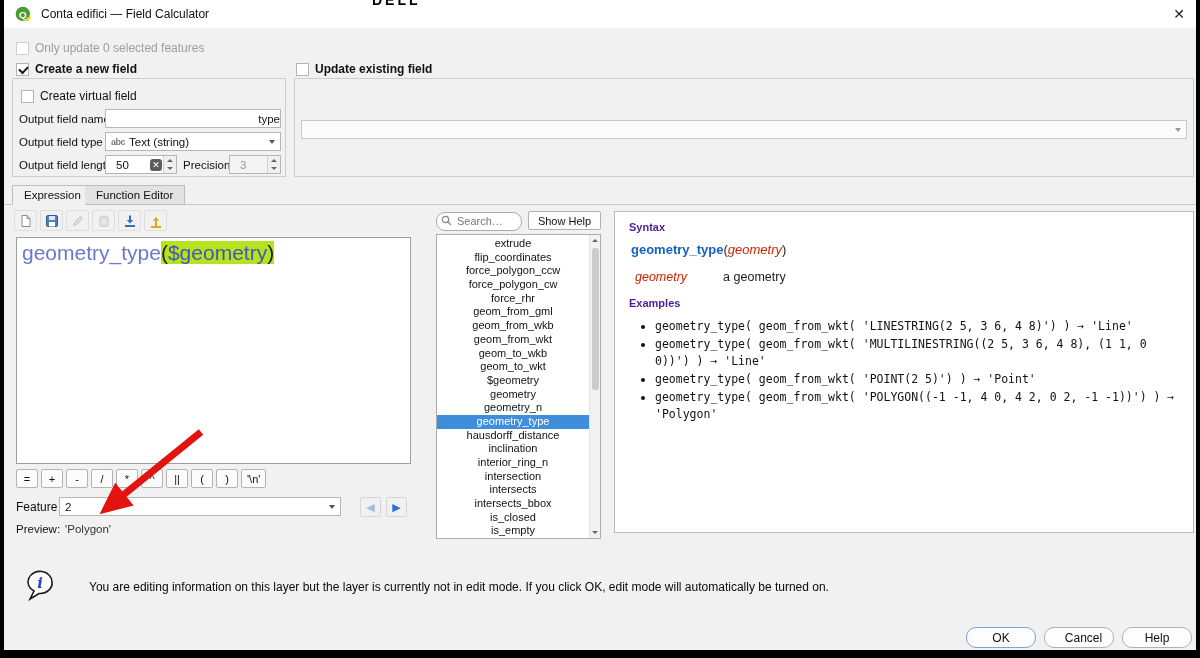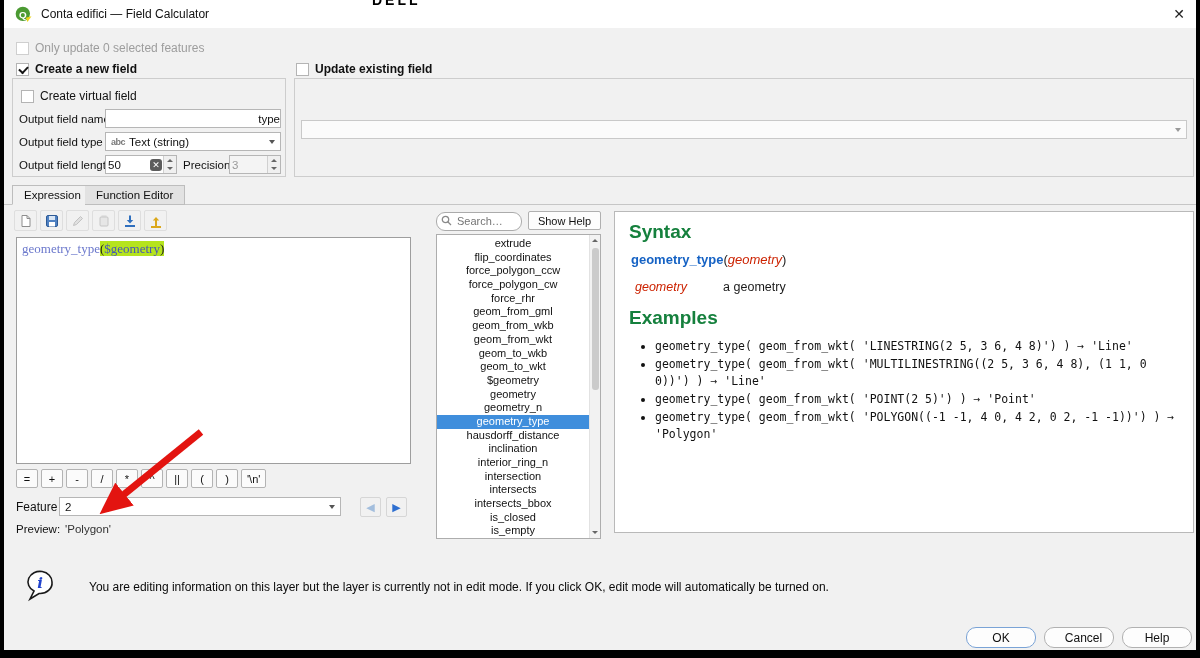--- a/index.html
+++ b/index.html
@@ -30,41 +30,41 @@
   .flabel { position:absolute; font-size:11.5px; color:#111; line-height:19px; white-space:nowrap; }
   .tinput { position:absolute; height:19px; background:#fff; border:1px solid #b6b6b6; font-size:11.5px; padding:0 0; font-family:"Liberation Sans", sans-serif; color:#111;text-align:right; }
   .combo { position:absolute; height:19px; background:#fff; border:1px solid #b6b6b6; font-size:11.5px; display:flex; align-items:center; padding:0 5px; gap:4px; color:#111; }
   .combo .arrow-down { margin-left:auto; }
   .arrow-down { width:0; height:0; border-left:3.5px solid transparent; border-right:3.5px solid transparent; border-top:4.5px solid #555; flex:none; }
   .combo.disabled { background:#fbfbfb; border-color:#c9c9c9; }
   .abc-prefix { font-size:9px; color:#7a7a7a; font-weight:bold; letter-spacing:-0.5px; }
 
   
   .spin { position:absolute; height:19px; background:#fff; border:1px solid #b6b6b6; display:flex; align-items:center; font-size:11.5px; color:#111; }
-  .spin .val { padding:0 2px; flex:1; }
+  .spin .val { padding:0 10px; flex:1; }
   .spin.disabled { background:#f4f4f4; color:#9a9a9a; }
   .clear-ic { width:12px; height:12px; background:#5c5c5c; border-radius:3px; color:#fff; font-size:9px; line-height:12px; text-align:center; flex:none; margin-right:1px; }
   .spin-col { width:13px; height:100%; display:flex; flex-direction:column; border-left:1px solid #d0d0d0; flex:none; }
   .spin-col > div { flex:1; display:flex; align-items:center; justify-content:center; background:#f0f0f0; }
   .tri-up { width:0; height:0; border-left:3px solid transparent; border-right:3px solid transparent; border-bottom:3.5px solid #666; }
   .tri-dn { width:0; height:0; border-left:3px solid transparent; border-right:3px solid transparent; border-top:3.5px solid #666; }
 
   
   .tabline { position:absolute; left:0; top:204px; width:100%; border-top:1px solid #c6c6c6; z-index:1; }
   .tab { position:absolute; top:185px; height:20px; font-size:11.5px; display:flex; align-items:center; padding:0 11px; border:1px solid #bdbdbd; z-index:2; color:#111; }
   .tab.active { left:8px; background:#f1f1f1; border-bottom-color:#f1f1f1; }
   .tab.inactive { left:81px; background:#e2e2e2; border-left:none; }
 
   
   .toolbar { position:absolute; left:10px; top:210px; display:flex; gap:3px; }
   .tool { width:23px; height:21px; border:1px solid #dedede; background:#f1f1f1; border-radius:2px; display:flex; align-items:center; justify-content:center; padding:0; }
 
   
   .editor { position:absolute; left:12px; top:237px; width:395px; height:227px; background:#fff; border:1px solid #9e9e9e; padding:3px 5px; }
-  .code-line { font-family:Liberation Serif, serif; font-size:13px; white-space:nowrap; }
+  .code-line { font-family:Liberation Sans, sans-serif; font-size:21px; white-space:nowrap; }
   .code-fn { color:#6b78cc; }
   .code-hl { background:#b5e41e; }
   .code-paren { color:#1d1d1d; }
   .code-arg { color:#4656b8; }
 
   
   .operators { position:absolute; left:12px; top:469px; display:flex; gap:3px; }
   .op-btn { min-width:22px; height:19px; padding:0 5px; border:1px solid #b3b3b3; border-radius:2px; background:#fbfbfb; font-size:11px; color:#111; font-family:"Liberation Sans", sans-serif; }
 
   
@@ -87,21 +87,21 @@
   .fn-item.selected { background:#3f8edc; color:#fff; }
   .fn-scrollbar { position:absolute; right:0; top:0; width:11px; height:100%; background:#f2f2f2; border-left:1px solid #e2e2e2; }
   .sb-btn { position:absolute; left:0; width:100%; height:11px; display:flex; align-items:center; justify-content:center; }
   .sb-up { top:0; } .sb-dn { bottom:0; }
   .sb-thumb { position:absolute; left:1.5px; top:13px; width:7px; height:142px; background:#cbcbcb; border-radius:3px; }
 
   
   .help { position:absolute; left:610px; top:211px; width:580px; height:322px; background:#fff; border:1px solid #b9b9b9; padding:9px 14px; overflow:hidden; }
   .help h1 { font-size:15px; color:#93a613; margin-bottom:11px; font-weight:bold; }
   .help .desc { font-size:12.5px; margin-bottom:13px; color:#1a1a1a; }
-  .help h2 { font-size:19px; color:#15803d; margin-bottom:9px; font-weight:bold; }
+  .help h2 { font-size:11px; color:#4c1d95; margin-bottom:9px; font-weight:bold; }
   .syntax-line { margin:0 0 13px 2px; font-size:13px; color:#222; }
   .syntax-fn { color:#1562c4; font-weight:bold; }
   .syntax-arg { color:#cc2200; font-style:italic; }
   .arg-row { margin:0 0 13px 6px; font-size:12.5px; display:flex; gap:36px; color:#1a1a1a; }
   .arg-name { color:#cc2200; font-style:italic; }
   .examples { margin-left:26px; font-family:"DejaVu Sans Mono", monospace; font-size:11.5px; line-height:1.42; color:#111; }
   .examples li { margin-bottom:2px; }
 
   
   .info-icon { position:absolute; left:20px; top:570px; }

